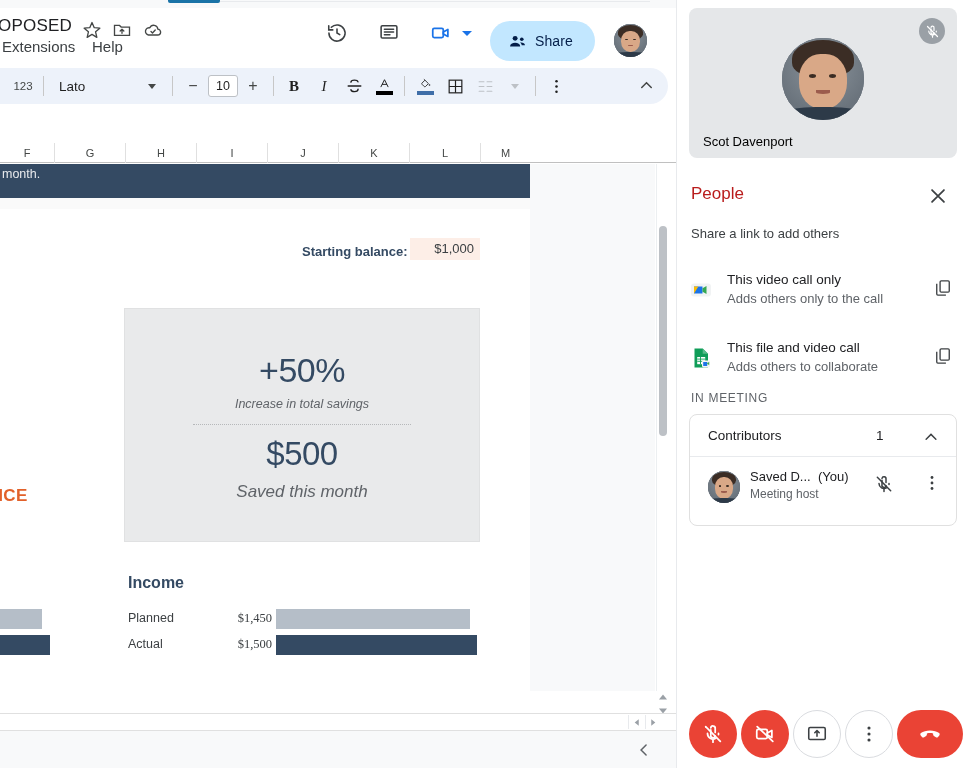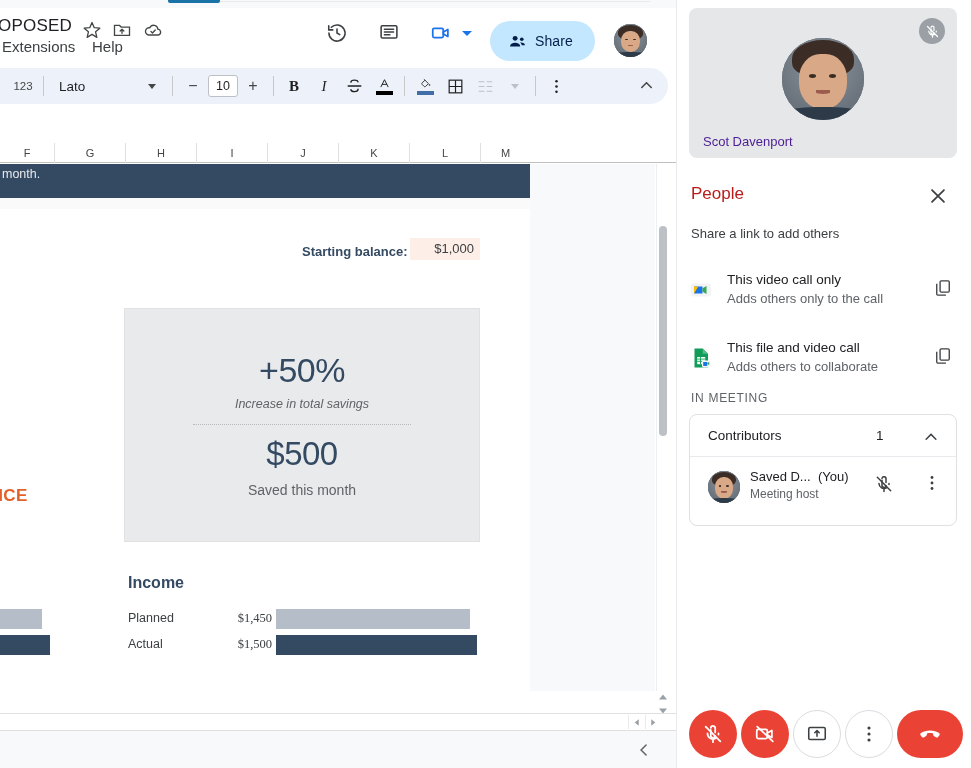--- a/index.html
+++ b/index.html
@@ -171,21 +171,21 @@
   .kpi-divider {
     position: absolute; left: 68px; right: 68px; top: 115px; height: 0;
     border-top: 1px dotted #b6b8ba;
   }
   .kpi-big2 {
     position: absolute; left: 0; right: 0; top: 126px; text-align: center;
     font-size: 33px; color: #344a63; letter-spacing: -.5px;
   }
   .kpi-sub2 {
     position: absolute; left: 0; right: 0; top: 173px; text-align: center;
-    font-size: 14px; color: #5f6368; 
+    font-size: 17px; color: #5f6368; font-style: italic;
   }
 
   .perf-label {
     position: absolute; left: -22px; top: 322px;
     font-size: 17px; font-weight: bold; color: #e2612a; letter-spacing: .4px;
   }
 
   .inc-title {
     position: absolute; left: 128px; top: 410px;
     font-size: 16px; font-weight: bold; color: #344a63;
@@ -256,21 +256,21 @@
     position: absolute; left: 12px; top: 8px; width: 268px; height: 150px;
     background: #e5e7e9; border-radius: 8px; overflow: hidden;
   }
   .self-avatar {
     position: absolute; left: 50%; margin-left: -41px; top: 30px;
     width: 82px; height: 82px; border-radius: 50%; overflow: hidden;
     background: #6f7985;
   }
   .self-name {
     position: absolute; left: 14px; bottom: 9px;
-    font-size: 13px; color: #4c1d95;
+    font-size: 13px; color: #000000;
   }
   .tile-mic {
     position: absolute; right: 12px; top: 10px;
     width: 26px; height: 26px; border-radius: 50%;
     background: #9aa0a6; display: flex; align-items: center; justify-content: center;
     cursor: pointer;
   }
   .tile-mic svg { width: 15px; height: 15px; color: #ffffff; }
 
   .people-title {

